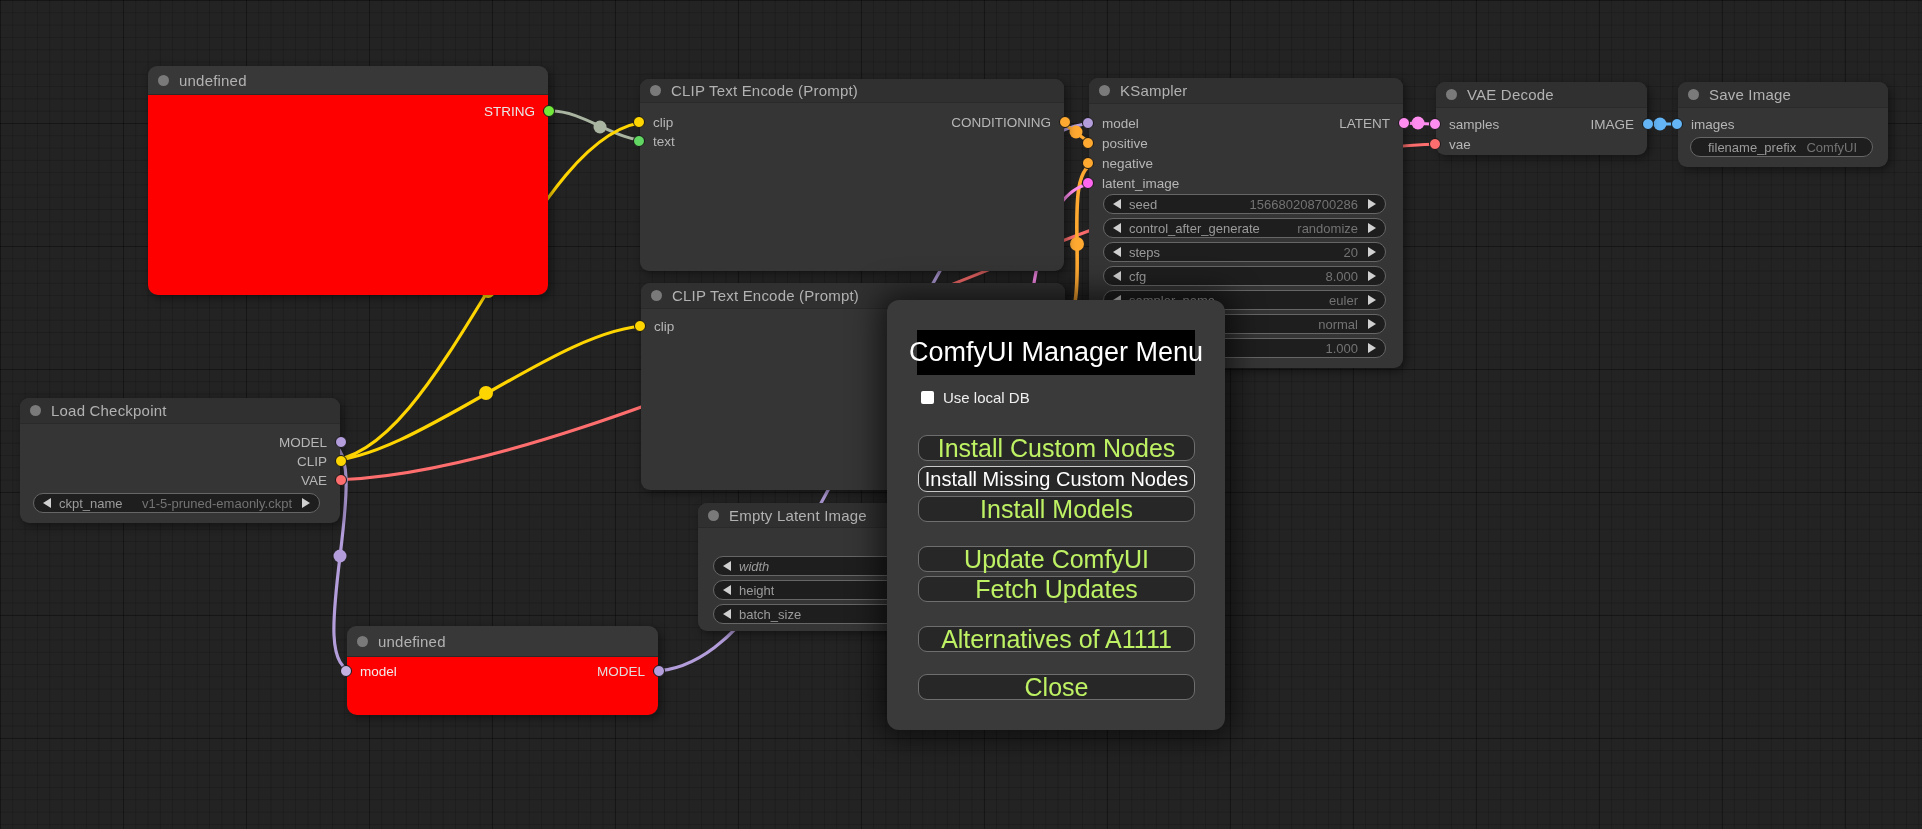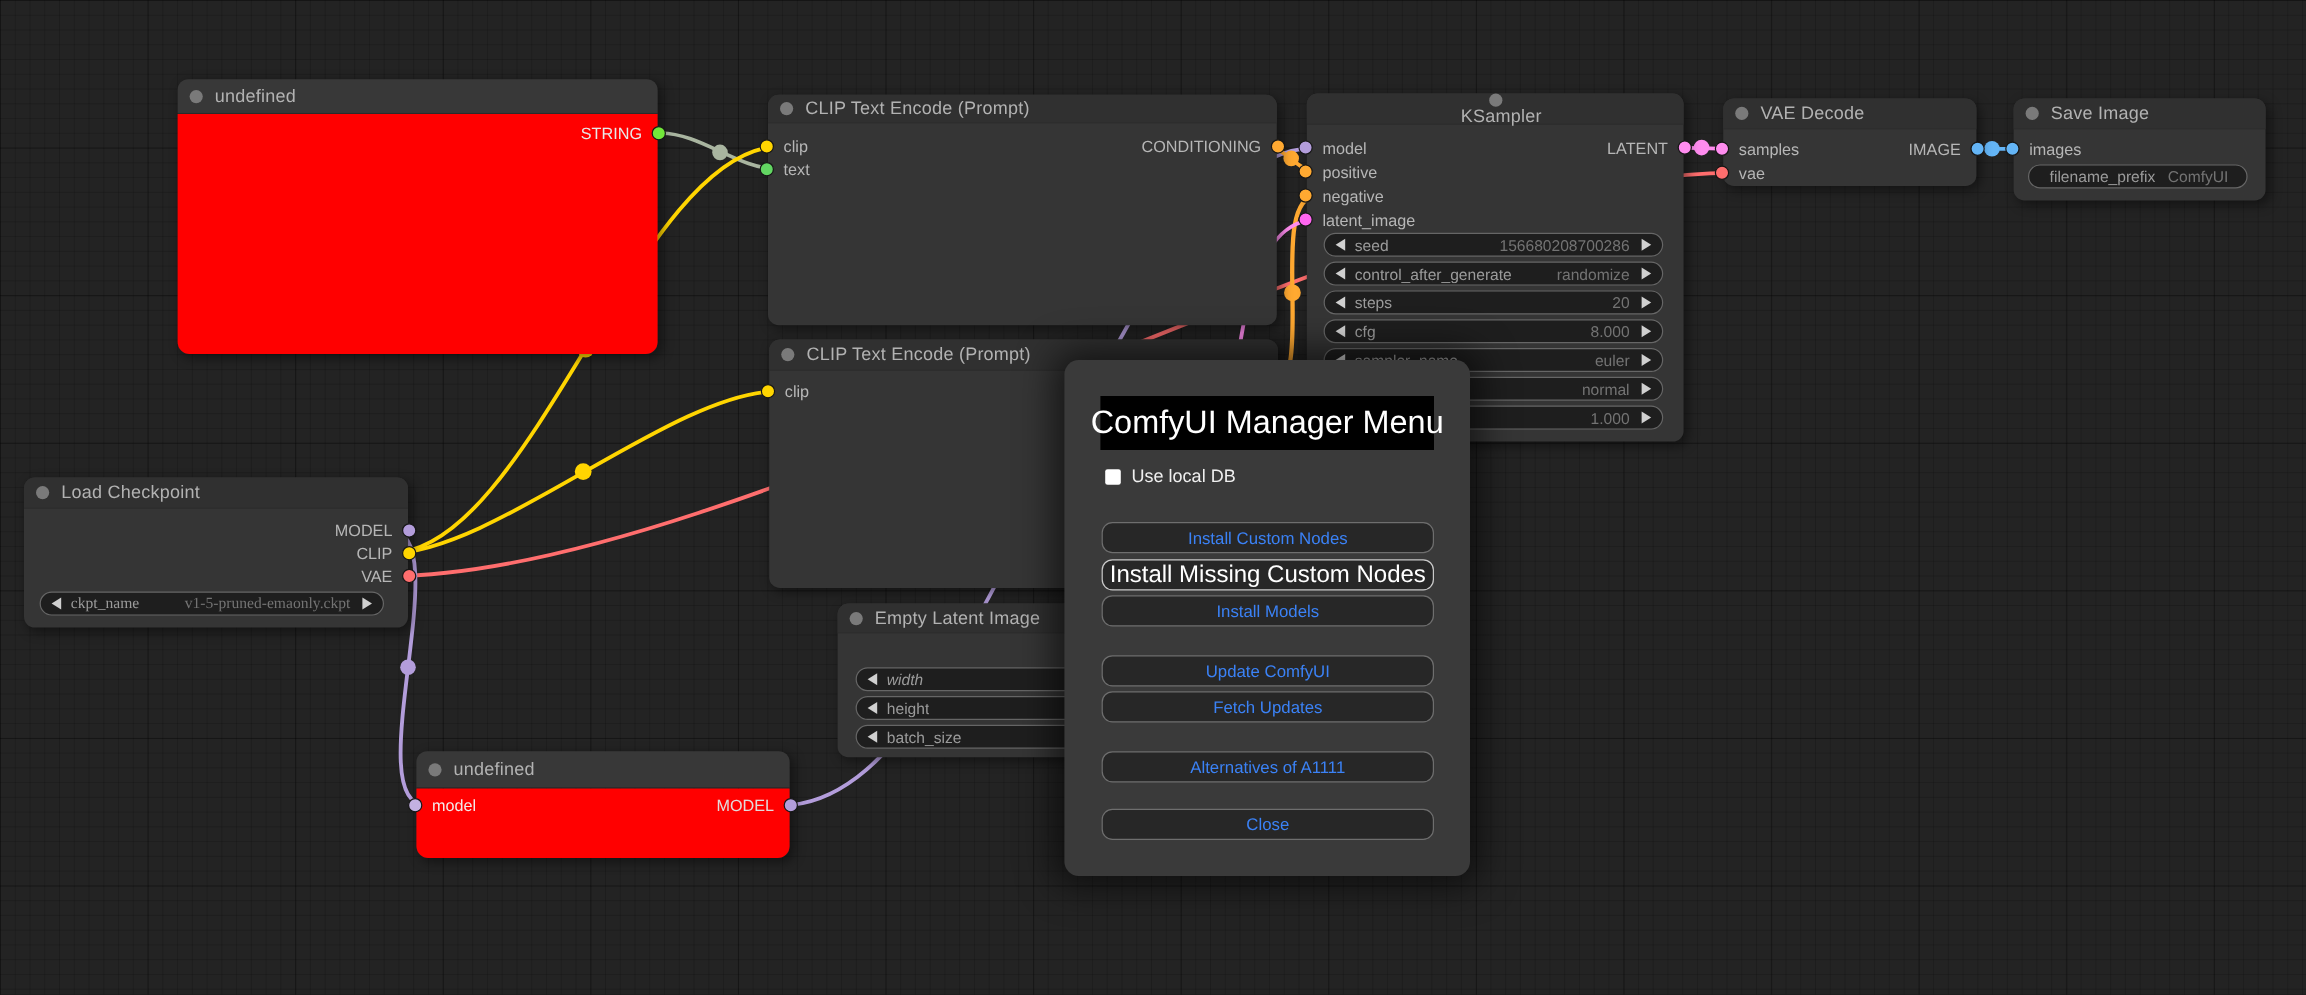--- a/index.html
+++ b/index.html
@@ -59,21 +59,21 @@
   #manager-menu{
     position:absolute;z-index:20;background:#3a3a3a;border-radius:12px;
     box-shadow:0 0 30px 8px rgba(0,0,0,.6);
   }
   #menu-title{
     position:absolute;background:#000;color:#fff;font-size:27px;
     display:flex;align-items:center;justify-content:center;white-space:nowrap;
   }
   .menu-btn{
     position:absolute;background:#272727;border:1.5px solid #6e6e6e;border-radius:9px;
-    color:#3b82f6;font-size:14px;display:flex;align-items:center;justify-content:center;
+    color:#bef264;font-size:25px;display:flex;align-items:center;justify-content:center;
     box-sizing:border-box;cursor:pointer;white-space:nowrap;
   }
   .menu-btn.highlight{color:#ffffff;border-color:#c9c9c9;font-size:20px;}
   #use-db-row{position:absolute;display:flex;align-items:center;color:#efefef;font-size:15px;}
   #use-db-checkbox{width:13px;height:13px;background:#fff;border-radius:2px;margin-right:9px;}
 </style>
 </head>
 <body>
 
 <div id="canvas">
@@ -136,21 +136,21 @@
       <span class="slot-dot" style="background:#62d662;"></span>
       <span class="slot-label">text</span>
     </div>
     <div class="slot out" style="top:33px;width:100%;">
       <span class="slot-label">CONDITIONING</span>
       <span class="slot-dot" style="background:#ffa931;"></span>
     </div>
   </div>
 
   <div class="node" style="left:1089px;top:78px;width:314px;height:290px;">
-    <div class="node-title" style="height:26px;flex-direction:column;">
+    <div class="node-title" style="height:26px;">
       <span class="title-dot"></span>
       <span>KSampler</span>
     </div>
     <div class="slot in" style="top:35px;width:200px;">
       <span class="slot-dot" style="background:#b39ddb;"></span>
       <span class="slot-label">model</span>
     </div>
     <div class="slot in" style="top:55px;width:200px;">
       <span class="slot-dot" style="background:#ffa931;"></span>
       <span class="slot-label">positive</span>
@@ -255,21 +255,21 @@
       <span class="slot-dot" style="background:#b39ddb;"></span>
     </div>
     <div class="slot out" style="top:53px;width:100%;">
       <span class="slot-label">CLIP</span>
       <span class="slot-dot" style="background:#ffd500;"></span>
     </div>
     <div class="slot out" style="top:72px;width:100%;">
       <span class="slot-label">VAE</span>
       <span class="slot-dot" style="background:#ff6e6e;"></span>
     </div>
-    <div class="widget" style="left:13px;top:95px;width:287px;font-family:Liberation Serif, serif;">
+    <div class="widget" style="left:13px;top:95px;width:287px;">
       <span class="arrow-left"></span>
       <span class="w-label">ckpt_name</span>
       <span class="w-value">v1-5-pruned-emaonly.ckpt</span>
       <span class="arrow-right"></span>
     </div>
   </div>
 
   <div class="node" style="left:641px;top:283px;width:424px;height:207px;">
     <div class="node-title" style="height:26px;">
       <span class="title-dot"></span>

